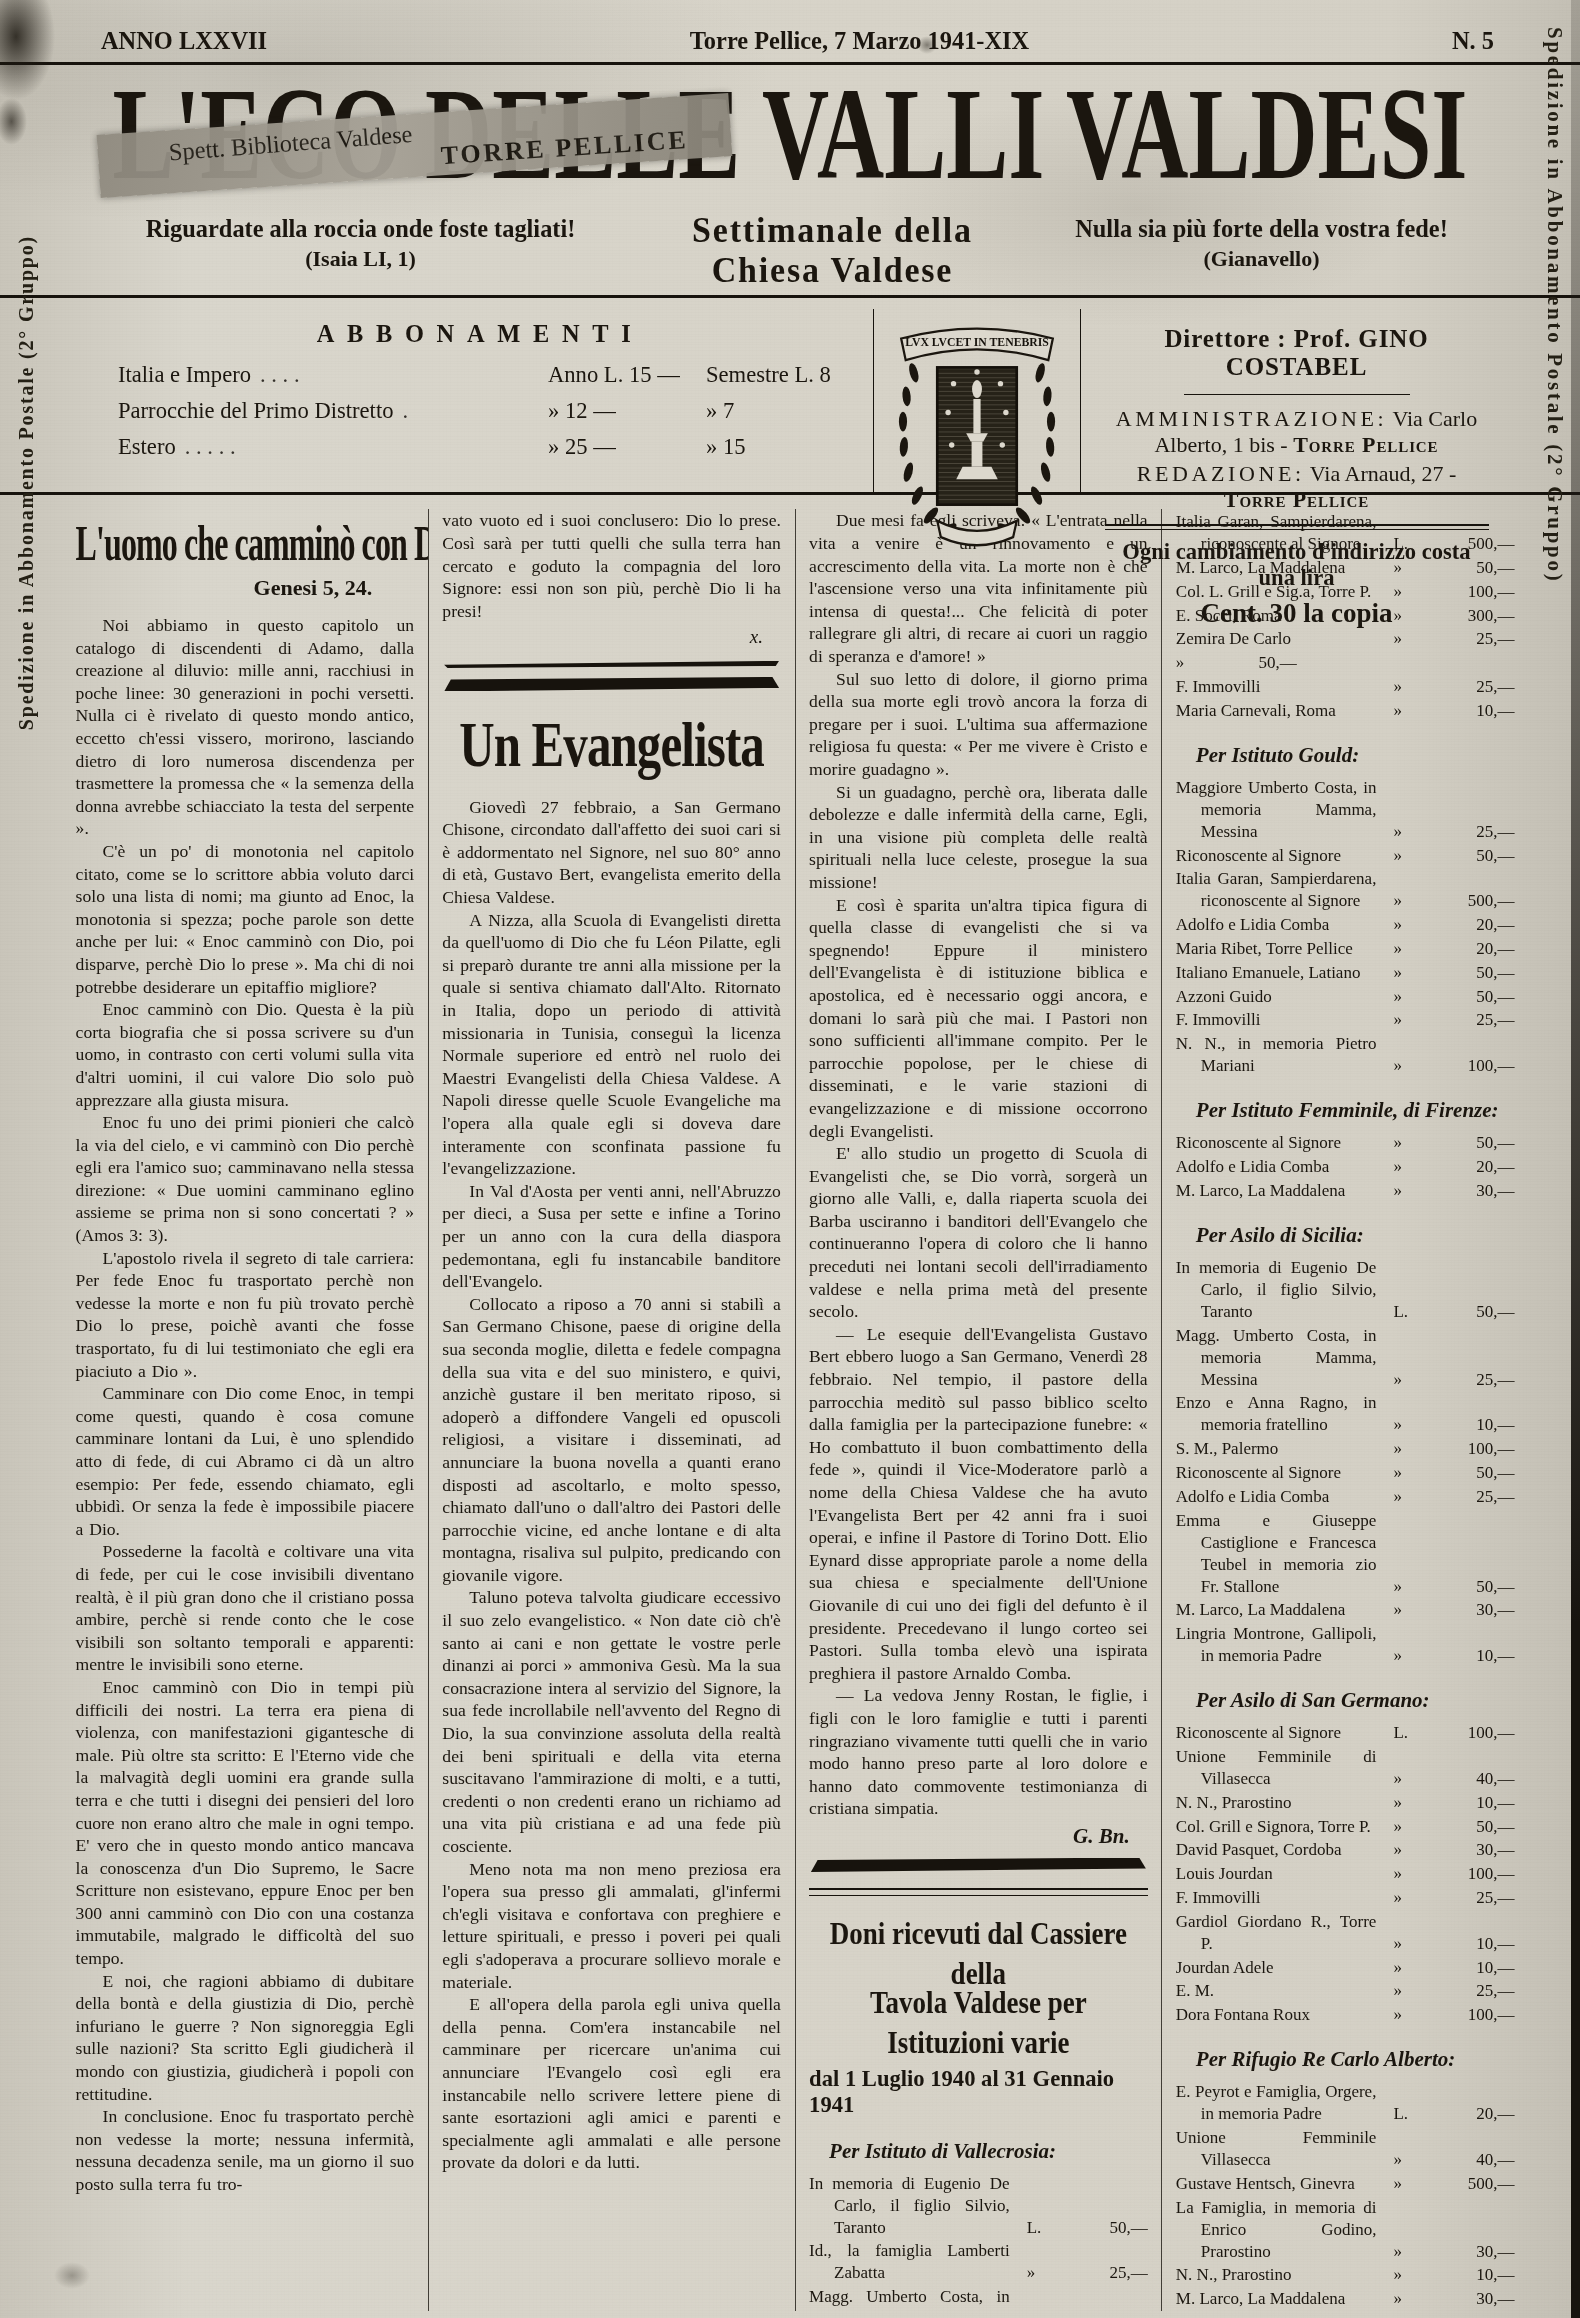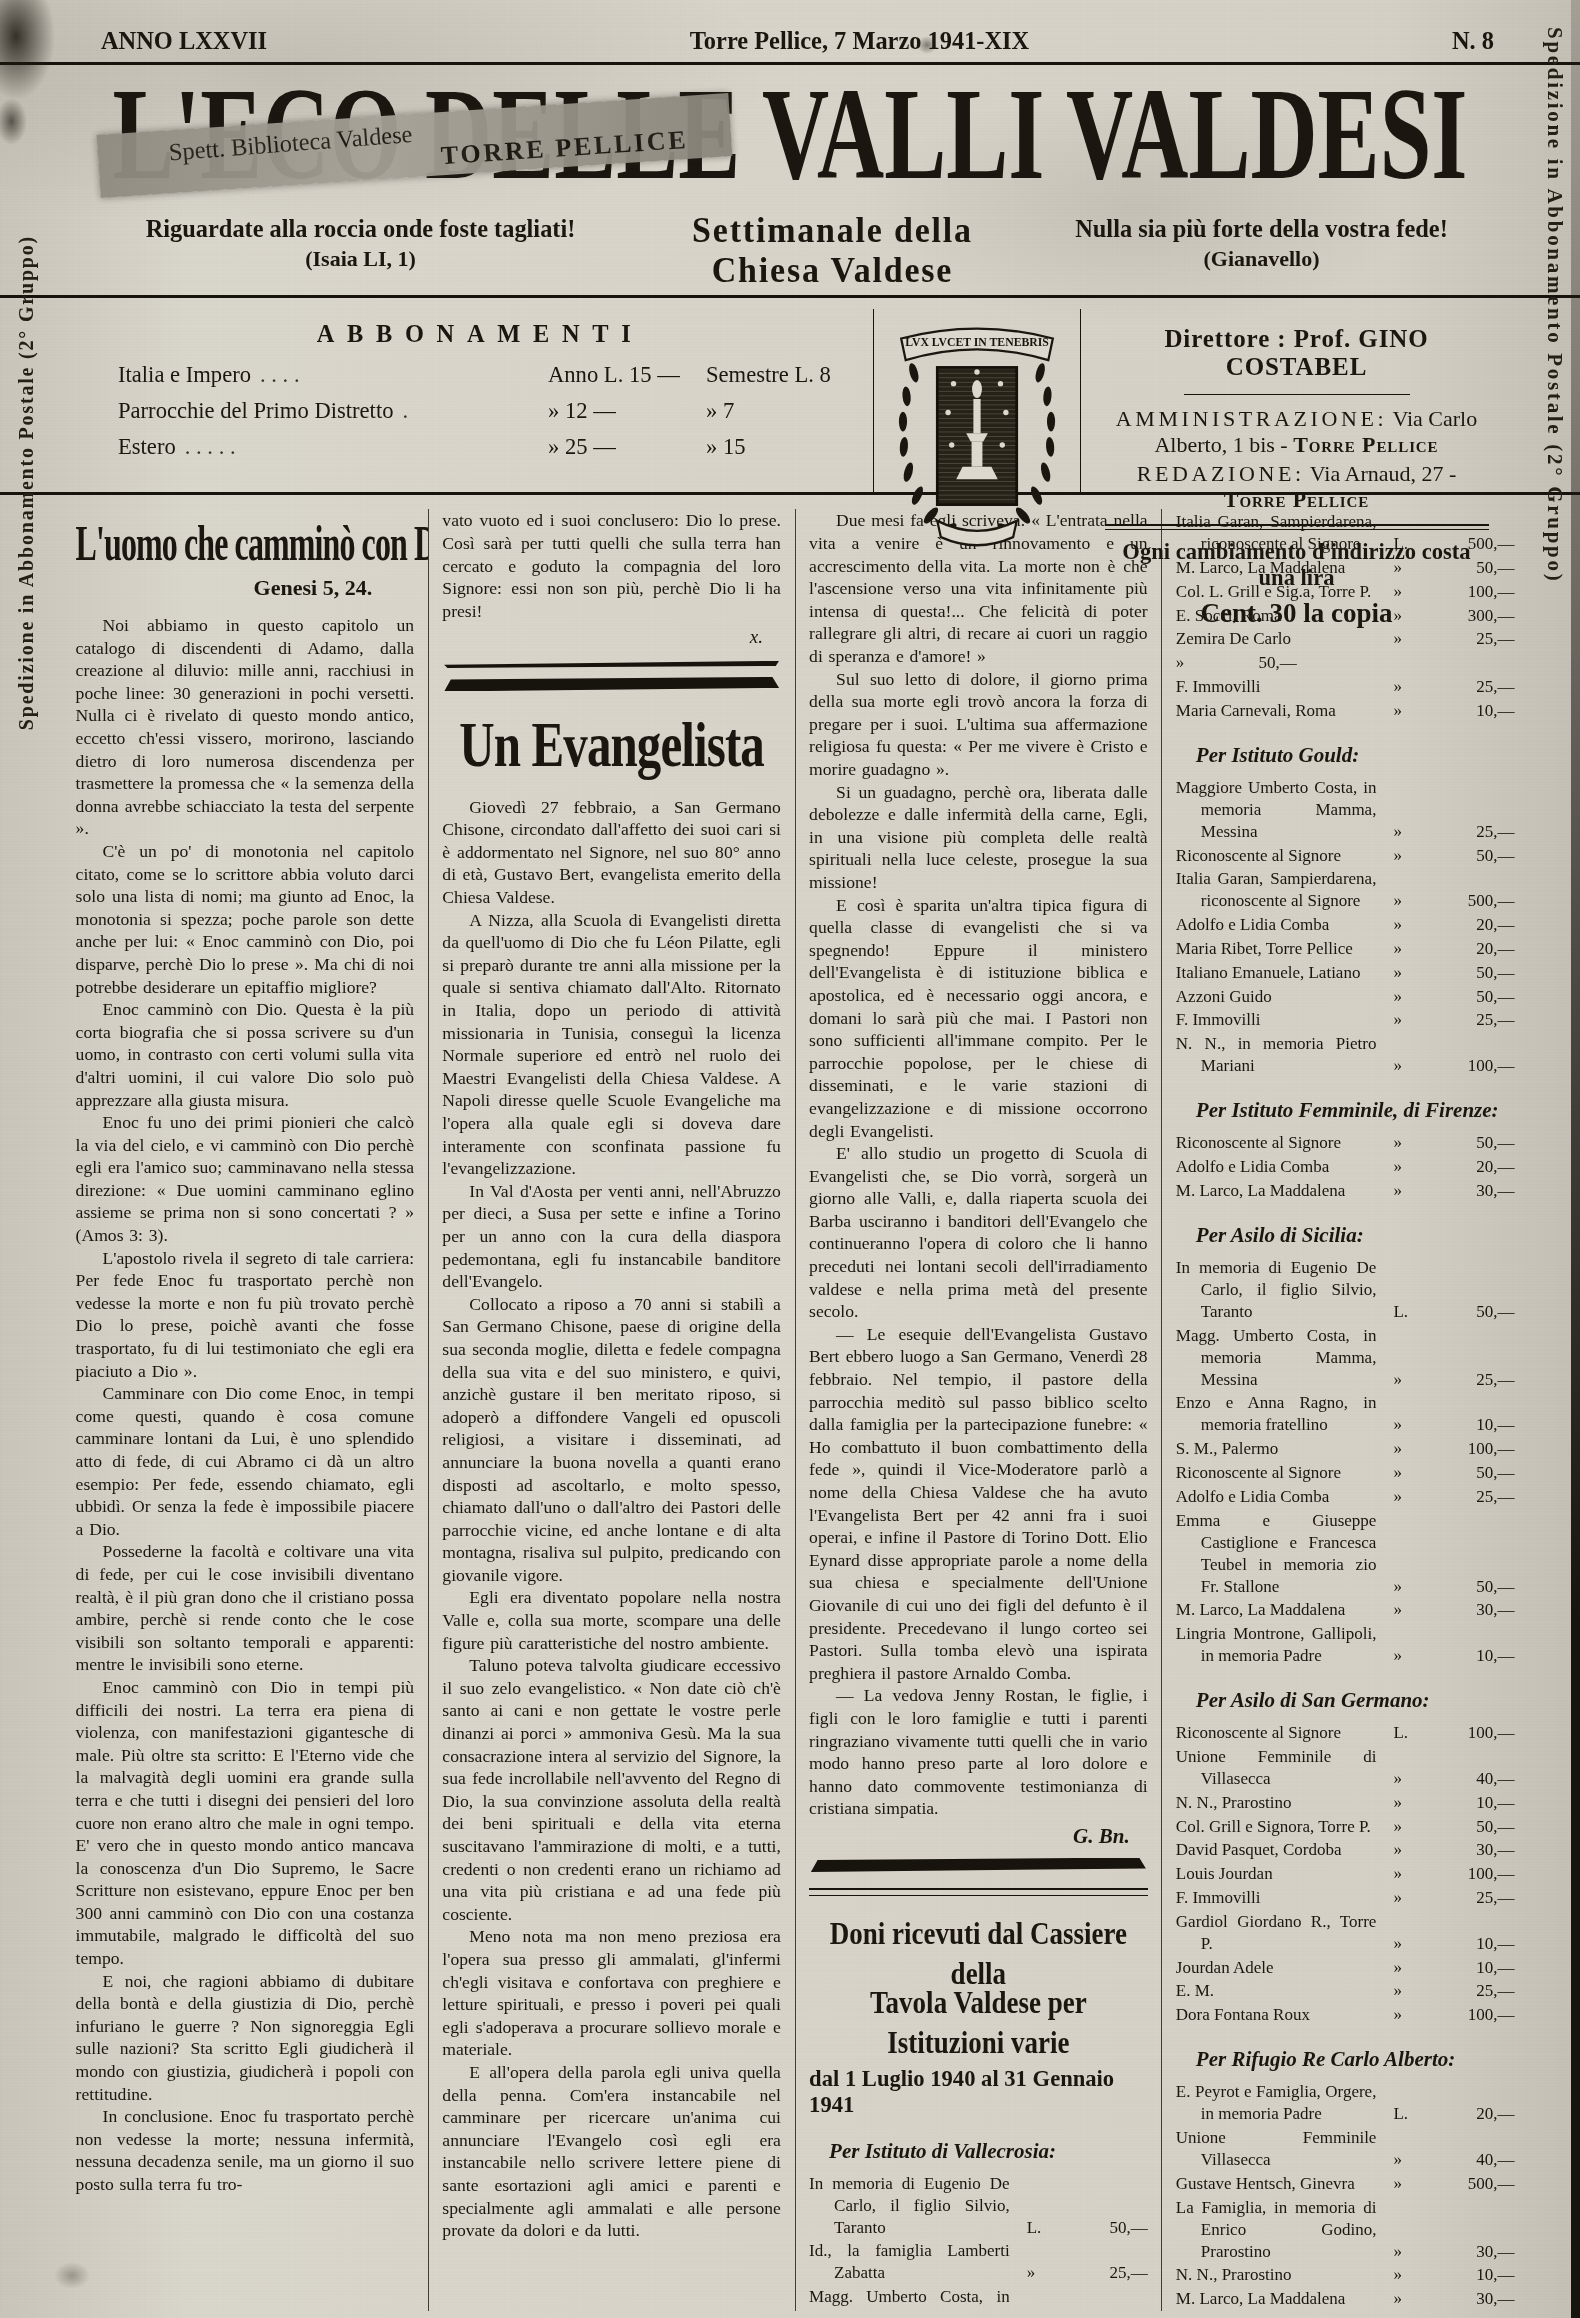--- a/index.html
+++ b/index.html
@@ -100,21 +100,21 @@
   <div class="blob b3"></div>
   <div class="blob b4"></div>
   <div class="edge"></div>
 
   <div class="side left">Spedizione in Abbonamento Postale (2° Gruppo)</div>
   <div class="side right">Spedizione in Abbonamento Postale (2° Gruppo)</div>
 
   <div class="topline">
     <span>ANNO LXXVII</span>
     <span class="c">Torre Pellice, 7 Marzo 1941-XIX</span>
-    <span>N. 8</span>
+    <span>N. 5</span>
   </div>
   <hr class="rule">
 
   <div class="masthead">
     <h1>L'ECO DELLE VALLI VALDESI</h1>
     <div class="stamp">
       <span class="l1">Spett. Biblioteca Valdese</span>
       <span class="l2">TORRE PELLICE</span>
     </div>
   </div>
@@ -250,21 +250,20 @@
       <div class="sig">x.</div>
       <div class="cut1"></div>
       <div class="cut2"></div>
       <h2 class="art2-title">Un Evangelista</h2>
       <div>
 
       <p class="para">Giovedì 27 febbraio, a San Germano Chisone, circondato dall'affetto dei suoi cari si è addormentato nel Signore, nel suo 80° anno di età, Gustavo Bert, evangelista emerito della Chiesa Valdese.</p>
           <p class="para">A Nizza, alla Scuola di Evangelisti diretta da quell'uomo di Dio che fu Léon Pilatte, egli si preparò durante tre anni alla missione per la quale si sentiva chiamato dall'Alto. Ritornato in Italia, dopo un periodo di attività missionaria in Tunisia, conseguì la licenza Normale superiore ed entrò nel ruolo dei Maestri Evangelisti della Chiesa Valdese. A Napoli diresse quelle Scuole Evangeliche ma l'opera alla quale egli si doveva dare interamente con sconfinata passione fu l'evangelizzazione.</p>
           <p class="para">In Val d'Aosta per venti anni, nell'Abruzzo per dieci, a Susa per sette e infine a Torino per un anno con la cura della diaspora pedemontana, egli fu instancabile banditore dell'Evangelo.</p>
           <p class="para">Collocato a riposo a 70 anni si stabilì a San Germano Chisone, paese di origine della sua seconda moglie, diletta e fedele compagna della sua vita e del suo ministero, e quivi, anzichè gustare il ben meritato riposo, si adoperò a diffondere Vangeli ed opuscoli religiosi, a visitare i disseminati, ad annunciare la buona novella a quanti erano disposti ad ascoltarlo, e molto spesso, chiamato dall'uno o dall'altro dei Pastori delle parrocchie vicine, ed anche lontane e di alta montagna, risaliva sul pulpito, predicando con giovanile vigore.</p>
-          <p class="para">Egli era diventato popolare nella nostra Valle e, colla sua morte, scompare una delle figure più caratteristiche del nostro ambiente.</p>
           <p class="para">Taluno poteva talvolta giudicare eccessivo il suo zelo evangelistico. « Non date ciò ch'è santo ai cani e non gettate le vostre perle dinanzi ai porci » ammoniva Gesù. Ma la sua consacrazione intera al servizio del Signore, la sua fede incrollabile nell'avvento del Regno di Dio, la sua convinzione assoluta della realtà dei beni spirituali e della vita eterna suscitavano l'ammirazione di molti, e a tutti, credenti o non credenti erano un richiamo ad una vita più cristiana e ad una fede più cosciente.</p>
           <p class="para">Meno nota ma non meno preziosa era l'opera sua presso gli ammalati, gl'infermi ch'egli visitava e confortava con preghiere e letture spirituali, e presso i poveri pei quali egli s'adoperava a procurare sollievo morale e materiale.</p>
           <p class="para">E all'opera della parola egli univa quella della penna. Com'era instancabile nel camminare per ricercare un'anima cui annunciare l'Evangelo così egli era instancabile nello scrivere lettere piene di sante esortazioni agli amici e parenti e specialmente agli ammalati e alle persone provate da dolori e da lutti.</p>
         </div>
     </section>
 
     <section class="col">
       <div>
 
       <p class="para">Due mesi fa egli scriveva: « L'entrata nella vita a venire è un rinnovamento e un accrescimento della vita. La morte non è che l'ascensione verso una vita infinitamente più intensa di questa!... Che felicità di poter rallegrare gli altri, di recare ai cuori un raggio di speranza e d'amore! »</p>

